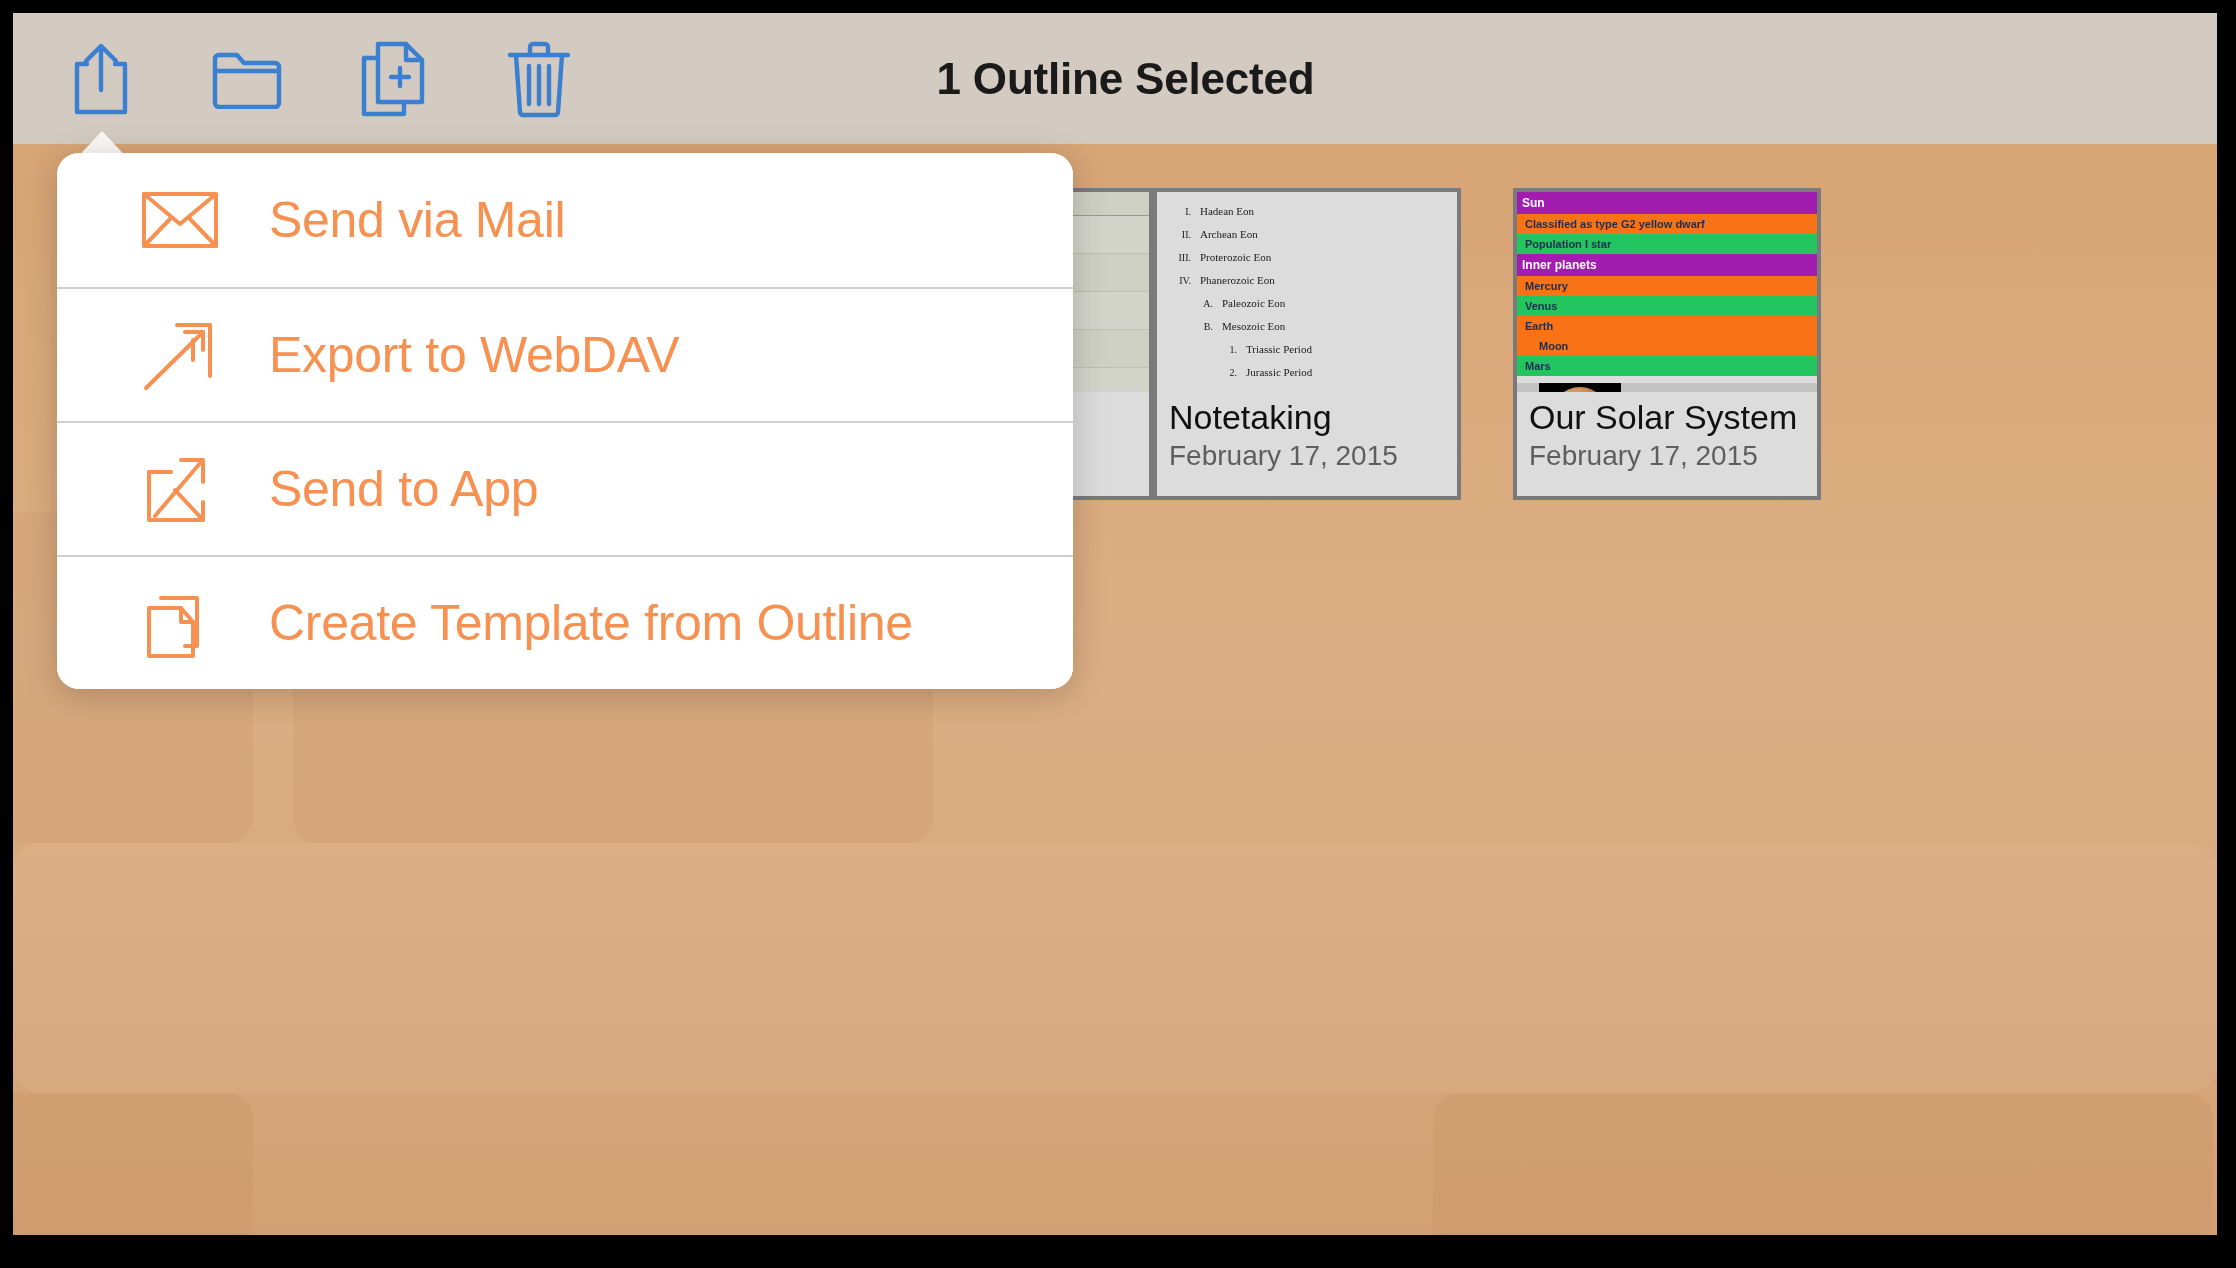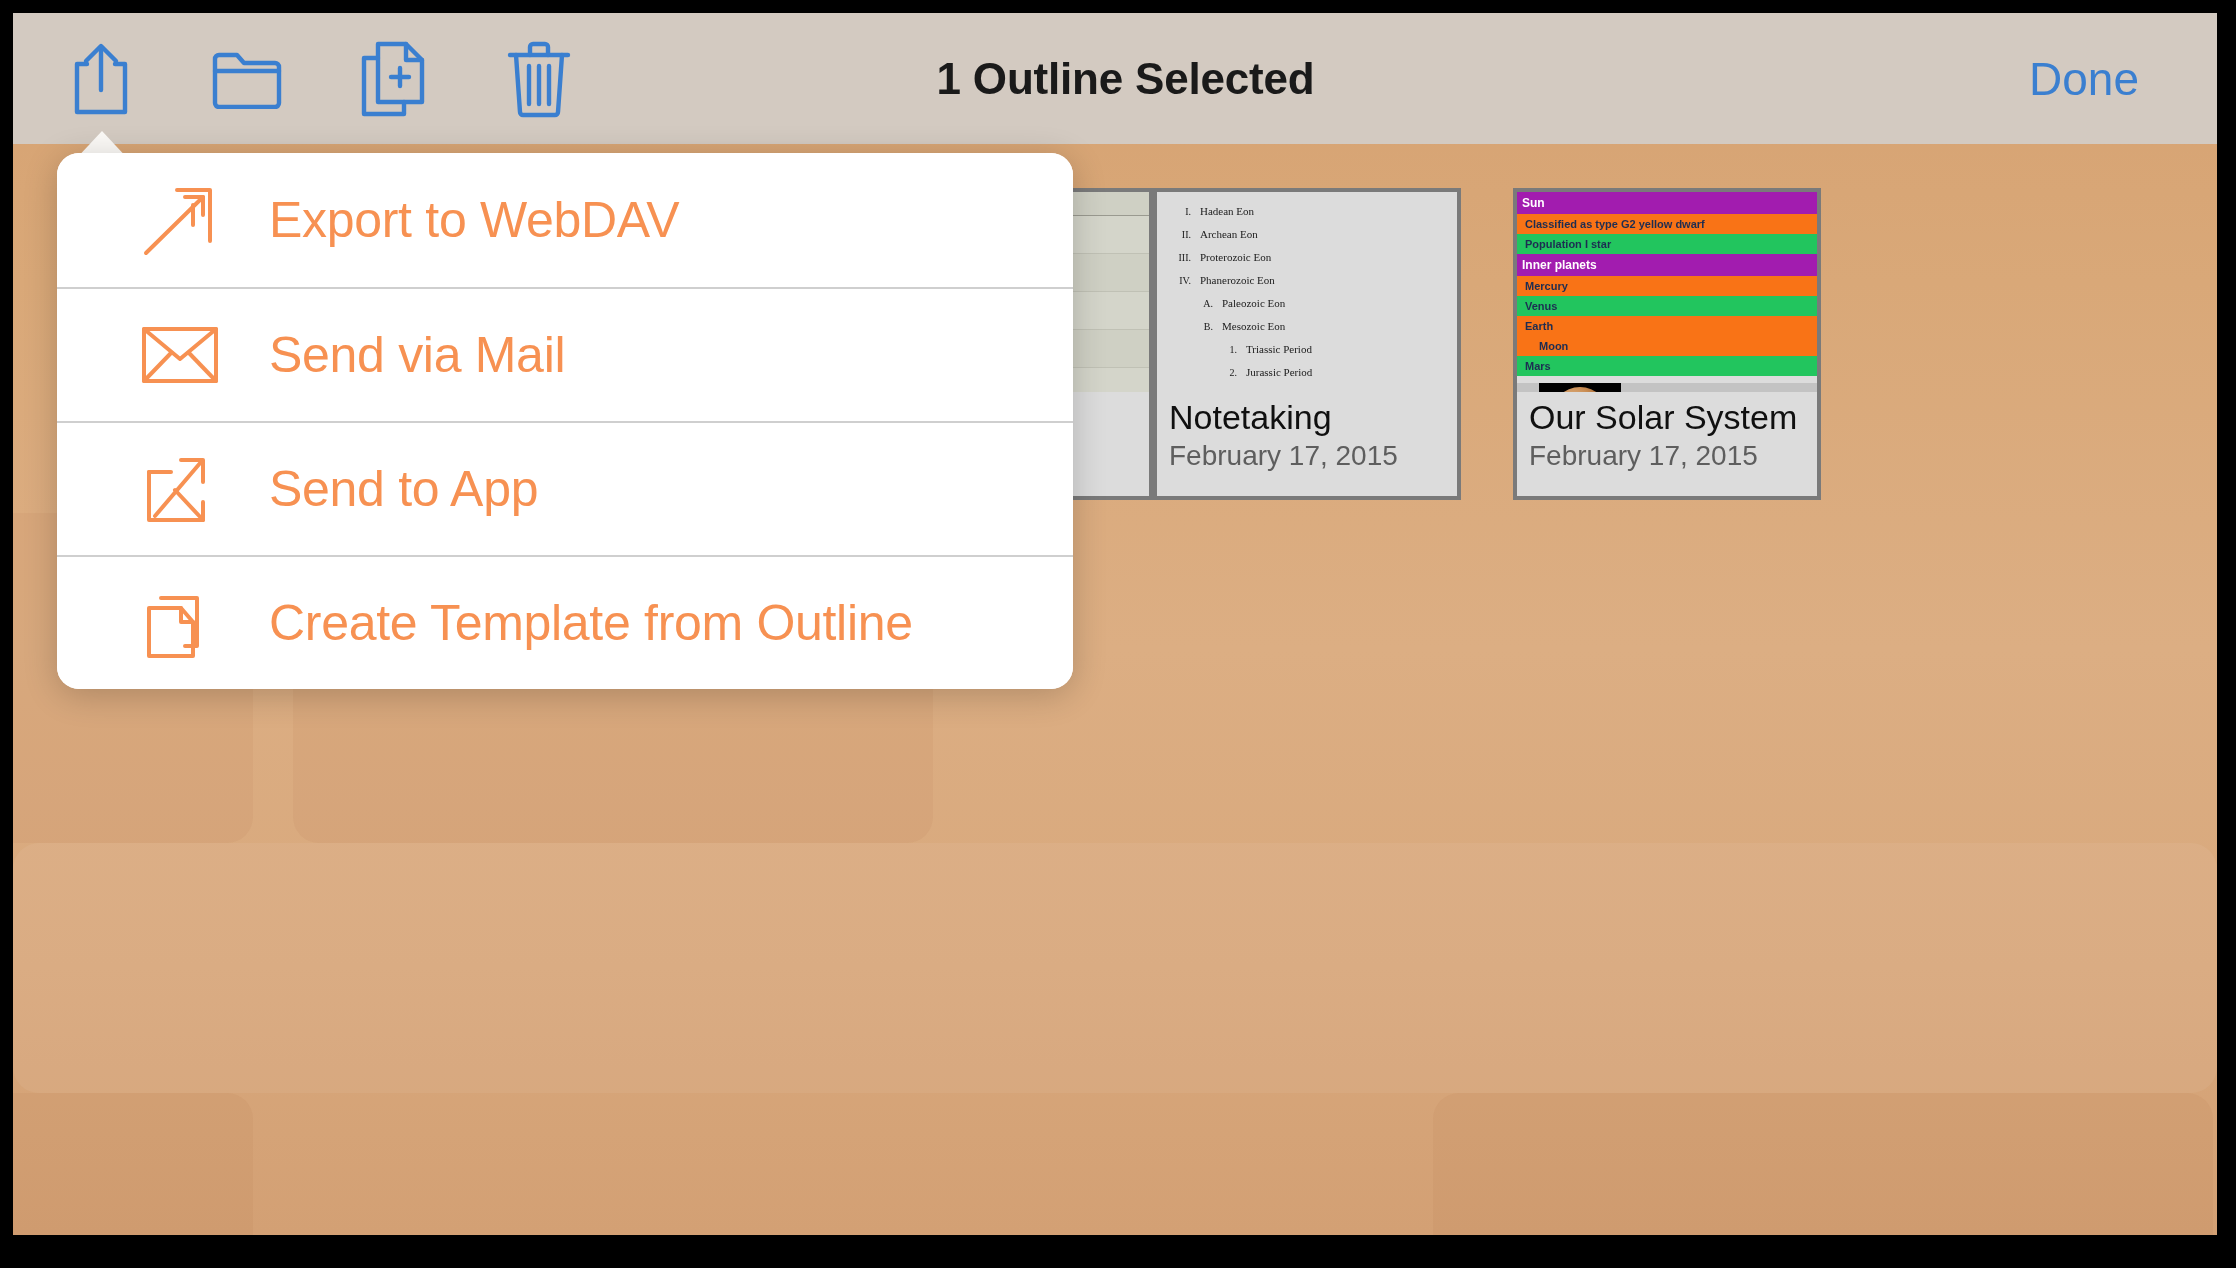--- a/index.html
+++ b/index.html
@@ -370,49 +370,48 @@
             <path d="M22 26 V64"></path>
             <path d="M32 26 V64"></path>
             <path d="M42 26 V64"></path>
           </svg>
         </span>
       </button>
 
     </div>
 
     <div id="nav-title">1 Outline Selected</div>
-    <button id="done-button">Done</button>
   </div>
 
   <div id="popover-wrap">
     <div id="popover-tail"></div>
     <div id="popover">
+
+      <div class="menu-item">
+        <span class="menu-icon">
+          <svg width="78" height="58" viewBox="0 0 78 58" fill="none" stroke="#f79152" stroke-width="4" stroke-linecap="round" stroke-linejoin="round">
+            <rect x="3" y="3" width="72" height="52"></rect>
+            <path d="M3 3 L39 33 L75 3"></path>
+            <path d="M3 55 L30 27"></path>
+            <path d="M75 55 L48 27"></path>
+          </svg>
+        </span>
+        <span class="menu-label">Send via Mail</span>
+      </div>
 
       <div class="menu-item">
         <span class="menu-icon">
           <svg width="78" height="78" viewBox="0 0 78 78" fill="none" stroke="#f79152" stroke-width="4" stroke-linecap="round" stroke-linejoin="round">
             <path d="M36 9 H69 V60"></path>
             <path d="M52 24 V44"></path>
             <path d="M5 72 L62 16"></path>
             <path d="M44 16 H62 V34"></path>
           </svg>
         </span>
         <span class="menu-label">Export to WebDAV</span>
-      </div>
-
-      <div class="menu-item">
-        <span class="menu-icon">
-          <svg width="78" height="58" viewBox="0 0 78 58" fill="none" stroke="#f79152" stroke-width="4" stroke-linecap="round" stroke-linejoin="round">
-            <rect x="3" y="3" width="72" height="52"></rect>
-            <path d="M3 3 L39 33 L75 3"></path>
-            <path d="M3 55 L30 27"></path>
-            <path d="M75 55 L48 27"></path>
-          </svg>
-        </span>
-        <span class="menu-label">Send via Mail</span>
       </div>
 
       <div class="menu-item">
         <span class="menu-icon">
           <svg width="78" height="78" viewBox="0 0 78 78" fill="none" stroke="#f79152" stroke-width="4" stroke-linecap="round" stroke-linejoin="round">
             <path d="M8 22 V70 H48"></path>
             <path d="M8 22 H30"></path>
             <path d="M14 66 L60 12"></path>
             <path d="M40 10 H62 V32"></path>
             <path d="M34 40 L62 70"></path>

